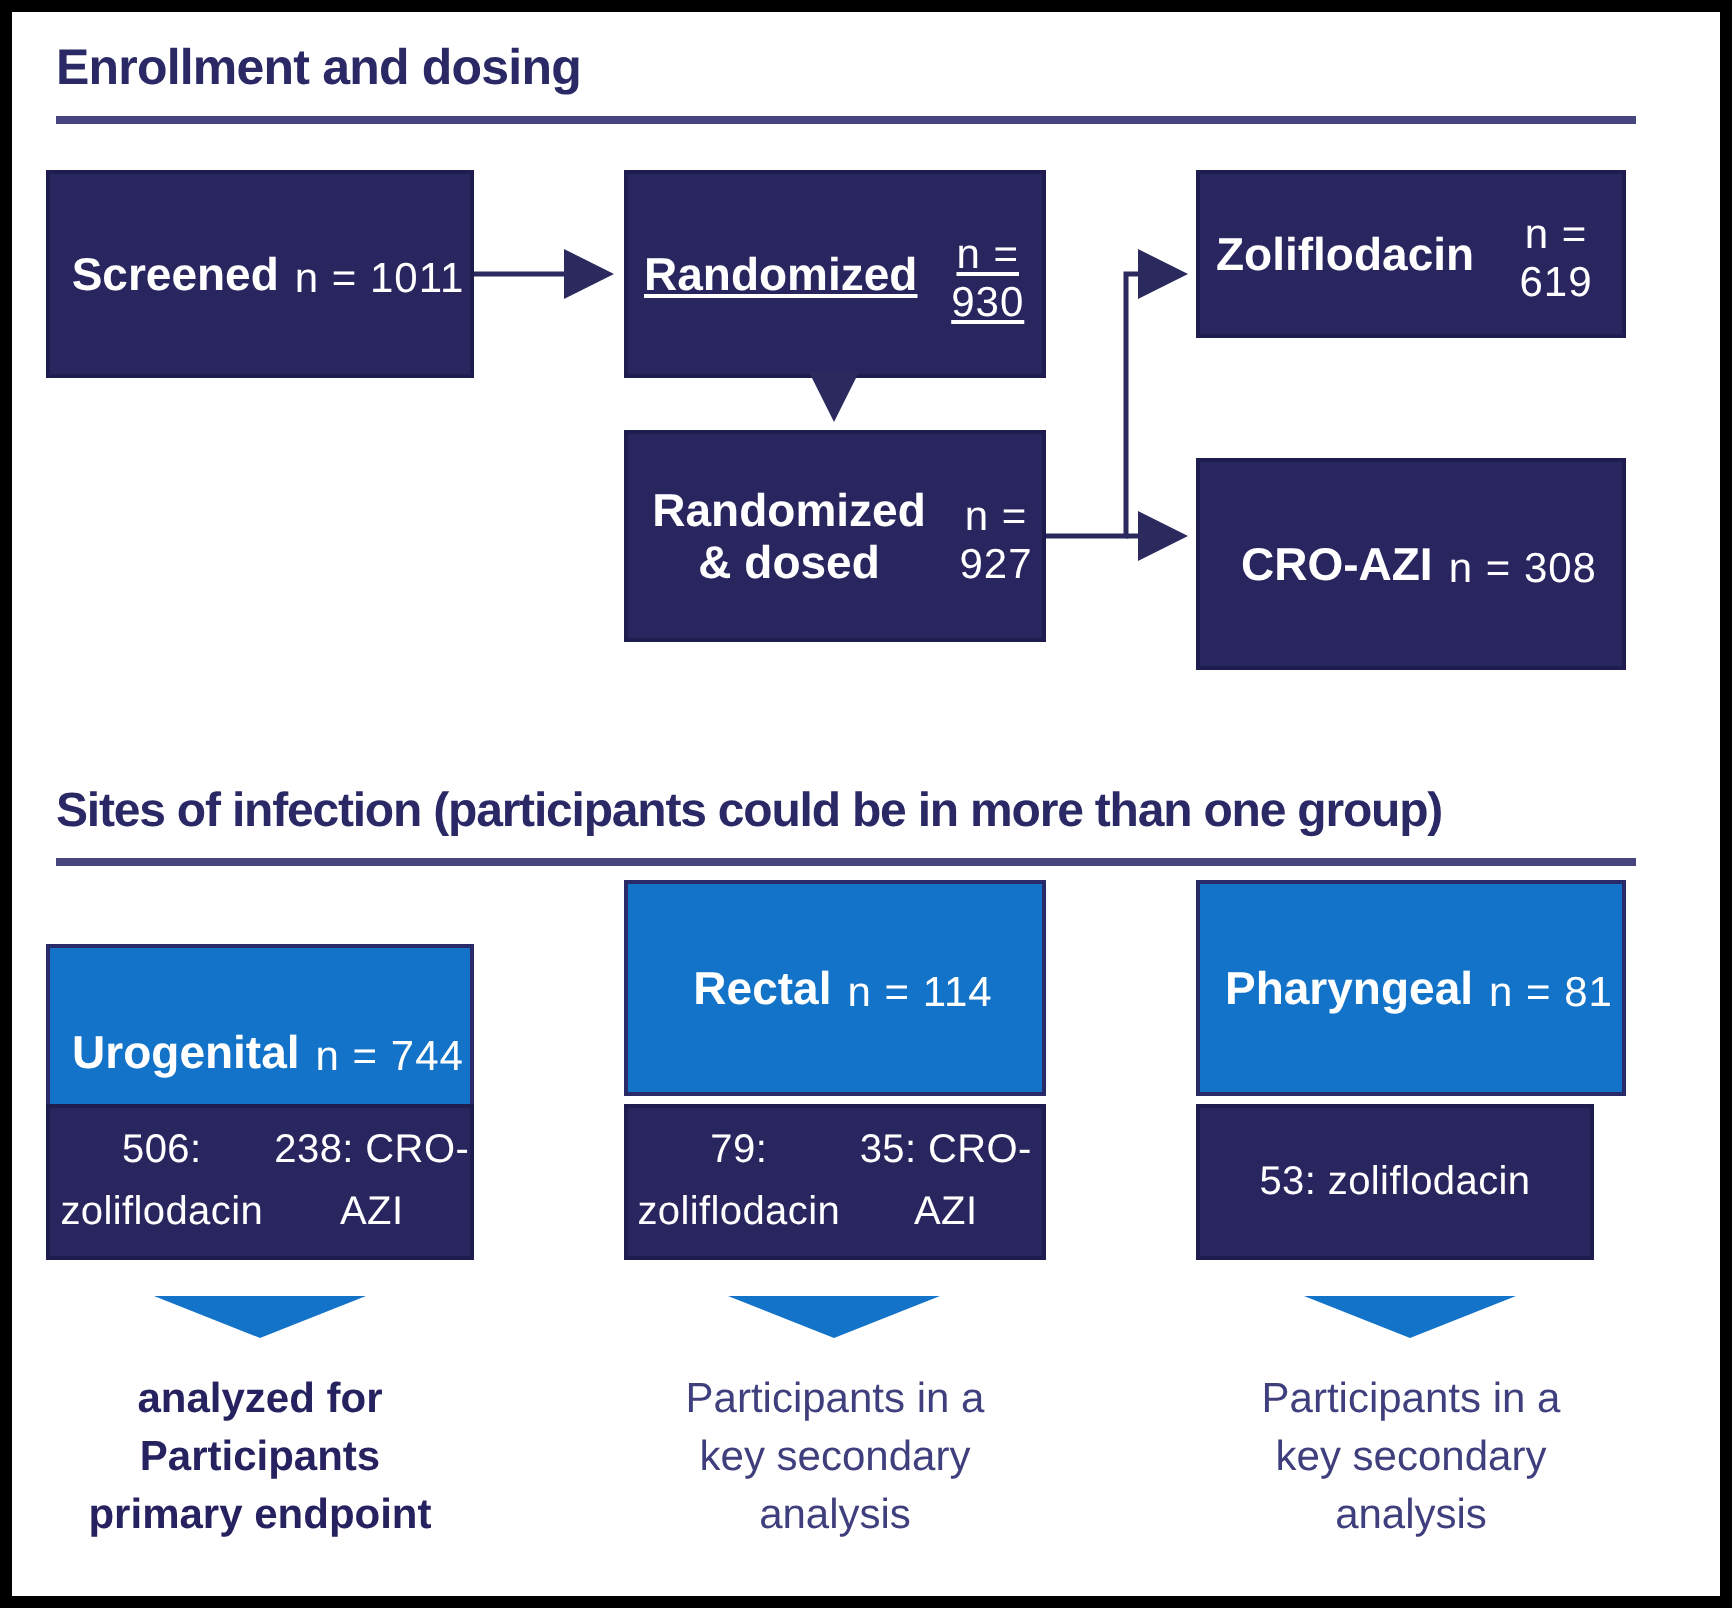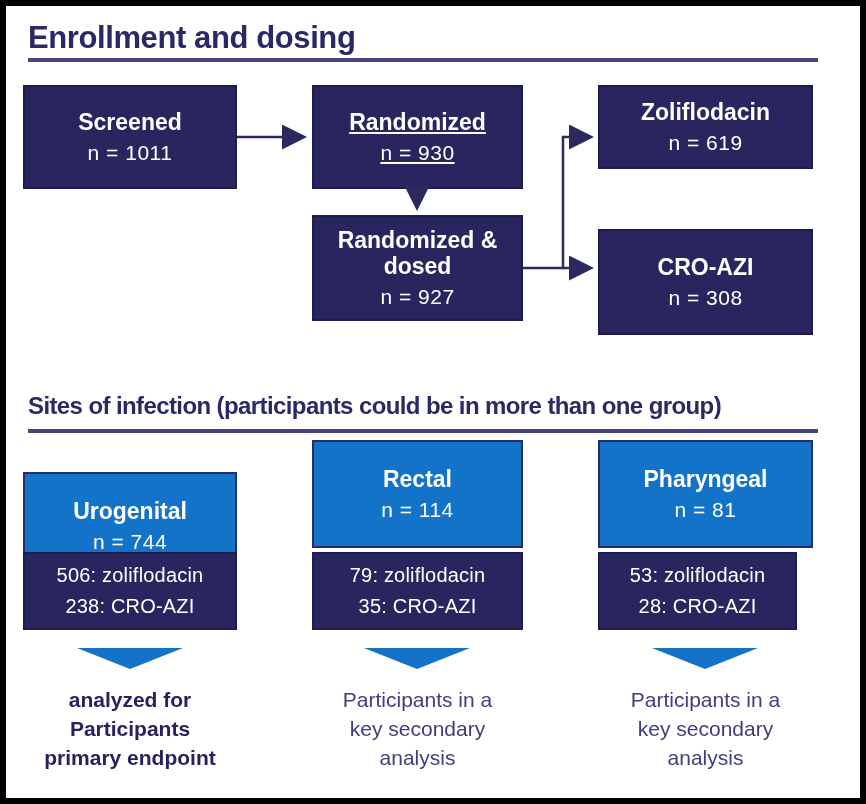--- a/index.html
+++ b/index.html
@@ -12,33 +12,33 @@
     position: relative;
     width: 866px; height: 804px;
     background: #ffffff;
     border: 6px solid #000000;
     overflow: hidden;
   }
   .section-title {
     position: absolute;
     color: #2b2866;
     font-weight: bold;
-    font-size: 31px;
+    font-size: 25px;
     letter-spacing: -0.4px;
     white-space: nowrap;
   }
   .rule {
     position: absolute;
     height: 4px;
     background: #47457f;
   }
   .nbox {
     position: absolute;
     display: flex;
-    flex-direction: column;
+    flex-direction: row;
     align-items: center;
     justify-content: center;
     text-align: center;
     color: #ffffff;
   }
   .navy {
     background: #29265f;
     border: 2px solid #1f1c50;
   }
   .blue {
@@ -164,21 +164,20 @@
     <div>key secondary</div>
     <div>analysis</div>
   </div>
 
   <div class="nbox blue" style="left:592px; top:434px; width:215px; height:108px;">
     <div class="box-label">Pharyngeal</div>
     <div class="box-n">n = 81</div>
   </div>
   <div class="nbox navy" style="left:592px; top:546px; width:199px; height:78px;">
     <div class="sub-line">53: zoliflodacin</div>
-    <div class="sub-line">28: CRO-AZI</div>
   </div>
   <div class="tri" style="left:646px; top:642px;"></div>
   <div class="outcome" style="left:592px; top:680px; width:215px;">
     <div>Participants in a</div>
     <div>key secondary</div>
     <div>analysis</div>
   </div>
 
 </div>
 

